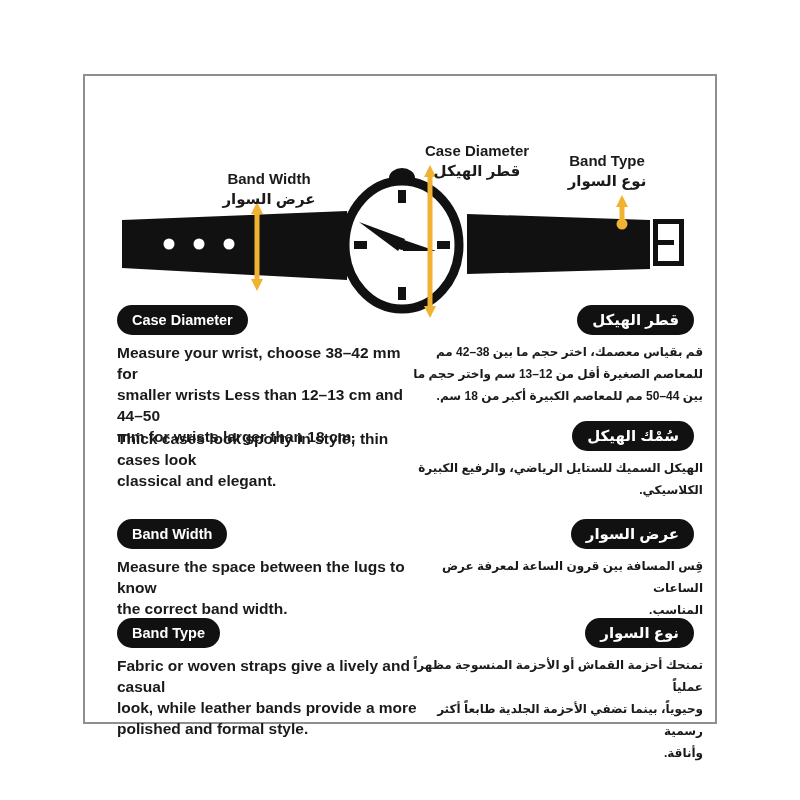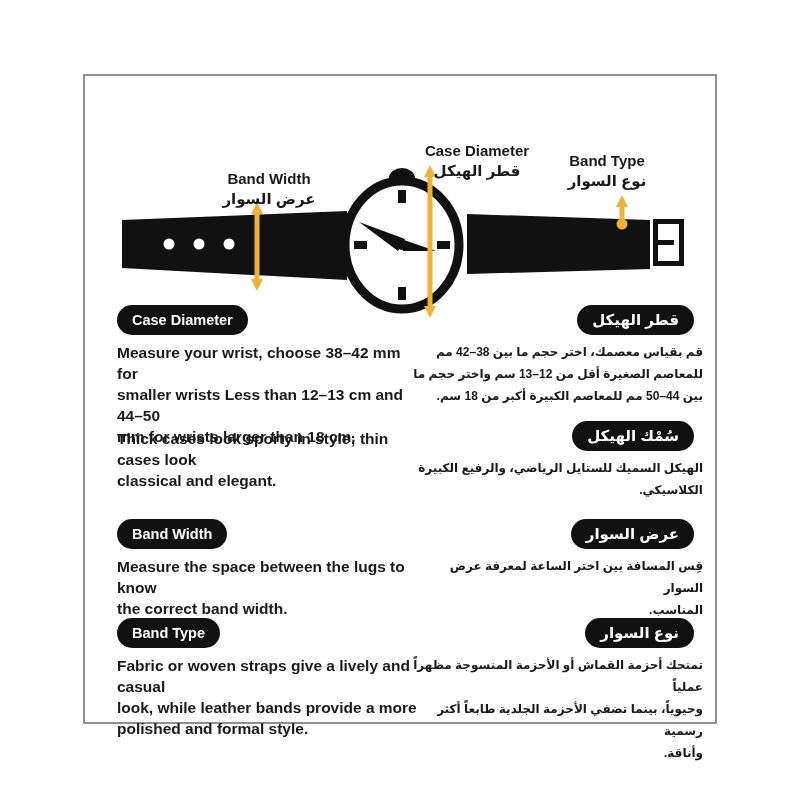--- a/index.html
+++ b/index.html
@@ -110,21 +110,21 @@
     </div>
 
     <div class="row" style="top:443px;">
       <div class="col-left">
         <span class="pill">Band Width</span>
         <div class="desc-en">Measure the space between the lugs to know
 the correct band width.</div>
       </div>
       <div class="col-right">
         <span class="pill ar" dir="rtl">عرض السوار</span>
-        <div class="desc-ar">قِس المسافة بين اختر الساعة لمعرفة عرض السوار
+        <div class="desc-ar">قِس المسافة بين قرون الساعة لمعرفة عرض الساعات
 المناسب.</div>
       </div>
     </div>
 
     <div class="row" style="top:542px;">
       <div class="col-left">
         <span class="pill">Band Type</span>
         <div class="desc-en">Fabric or woven straps give a lively and casual
 look, while leather bands provide a more
 polished and formal style.</div>

